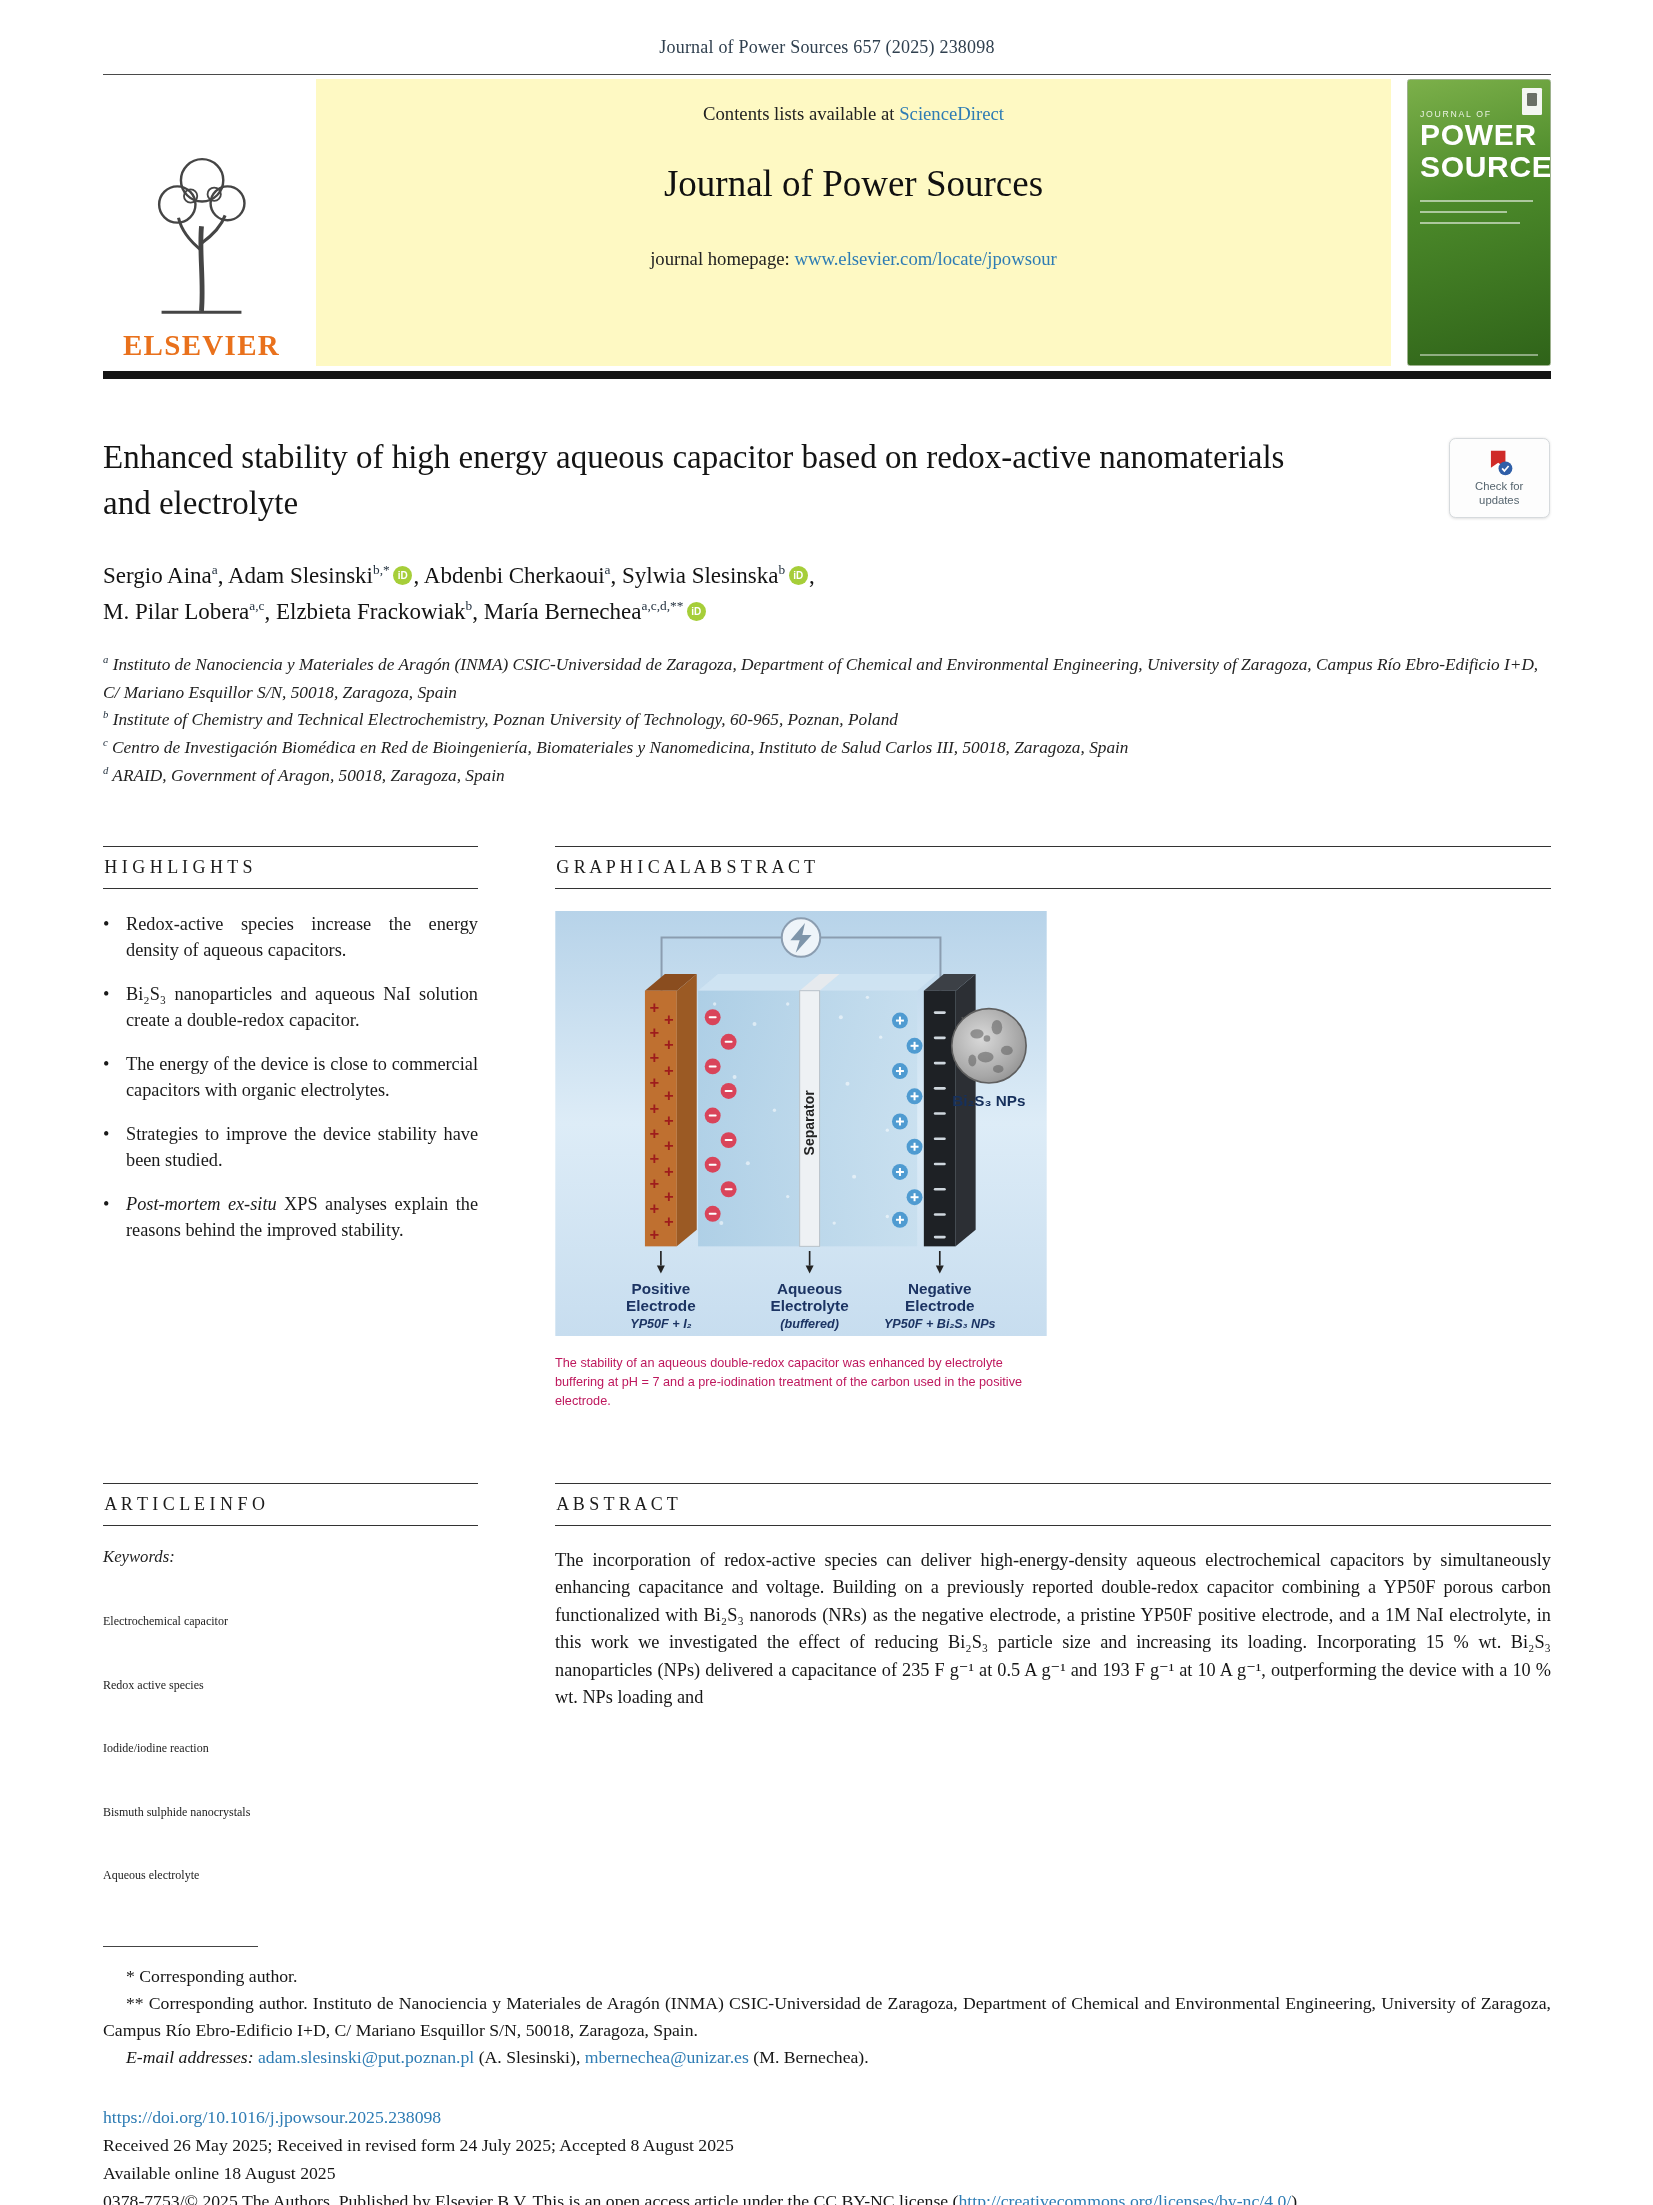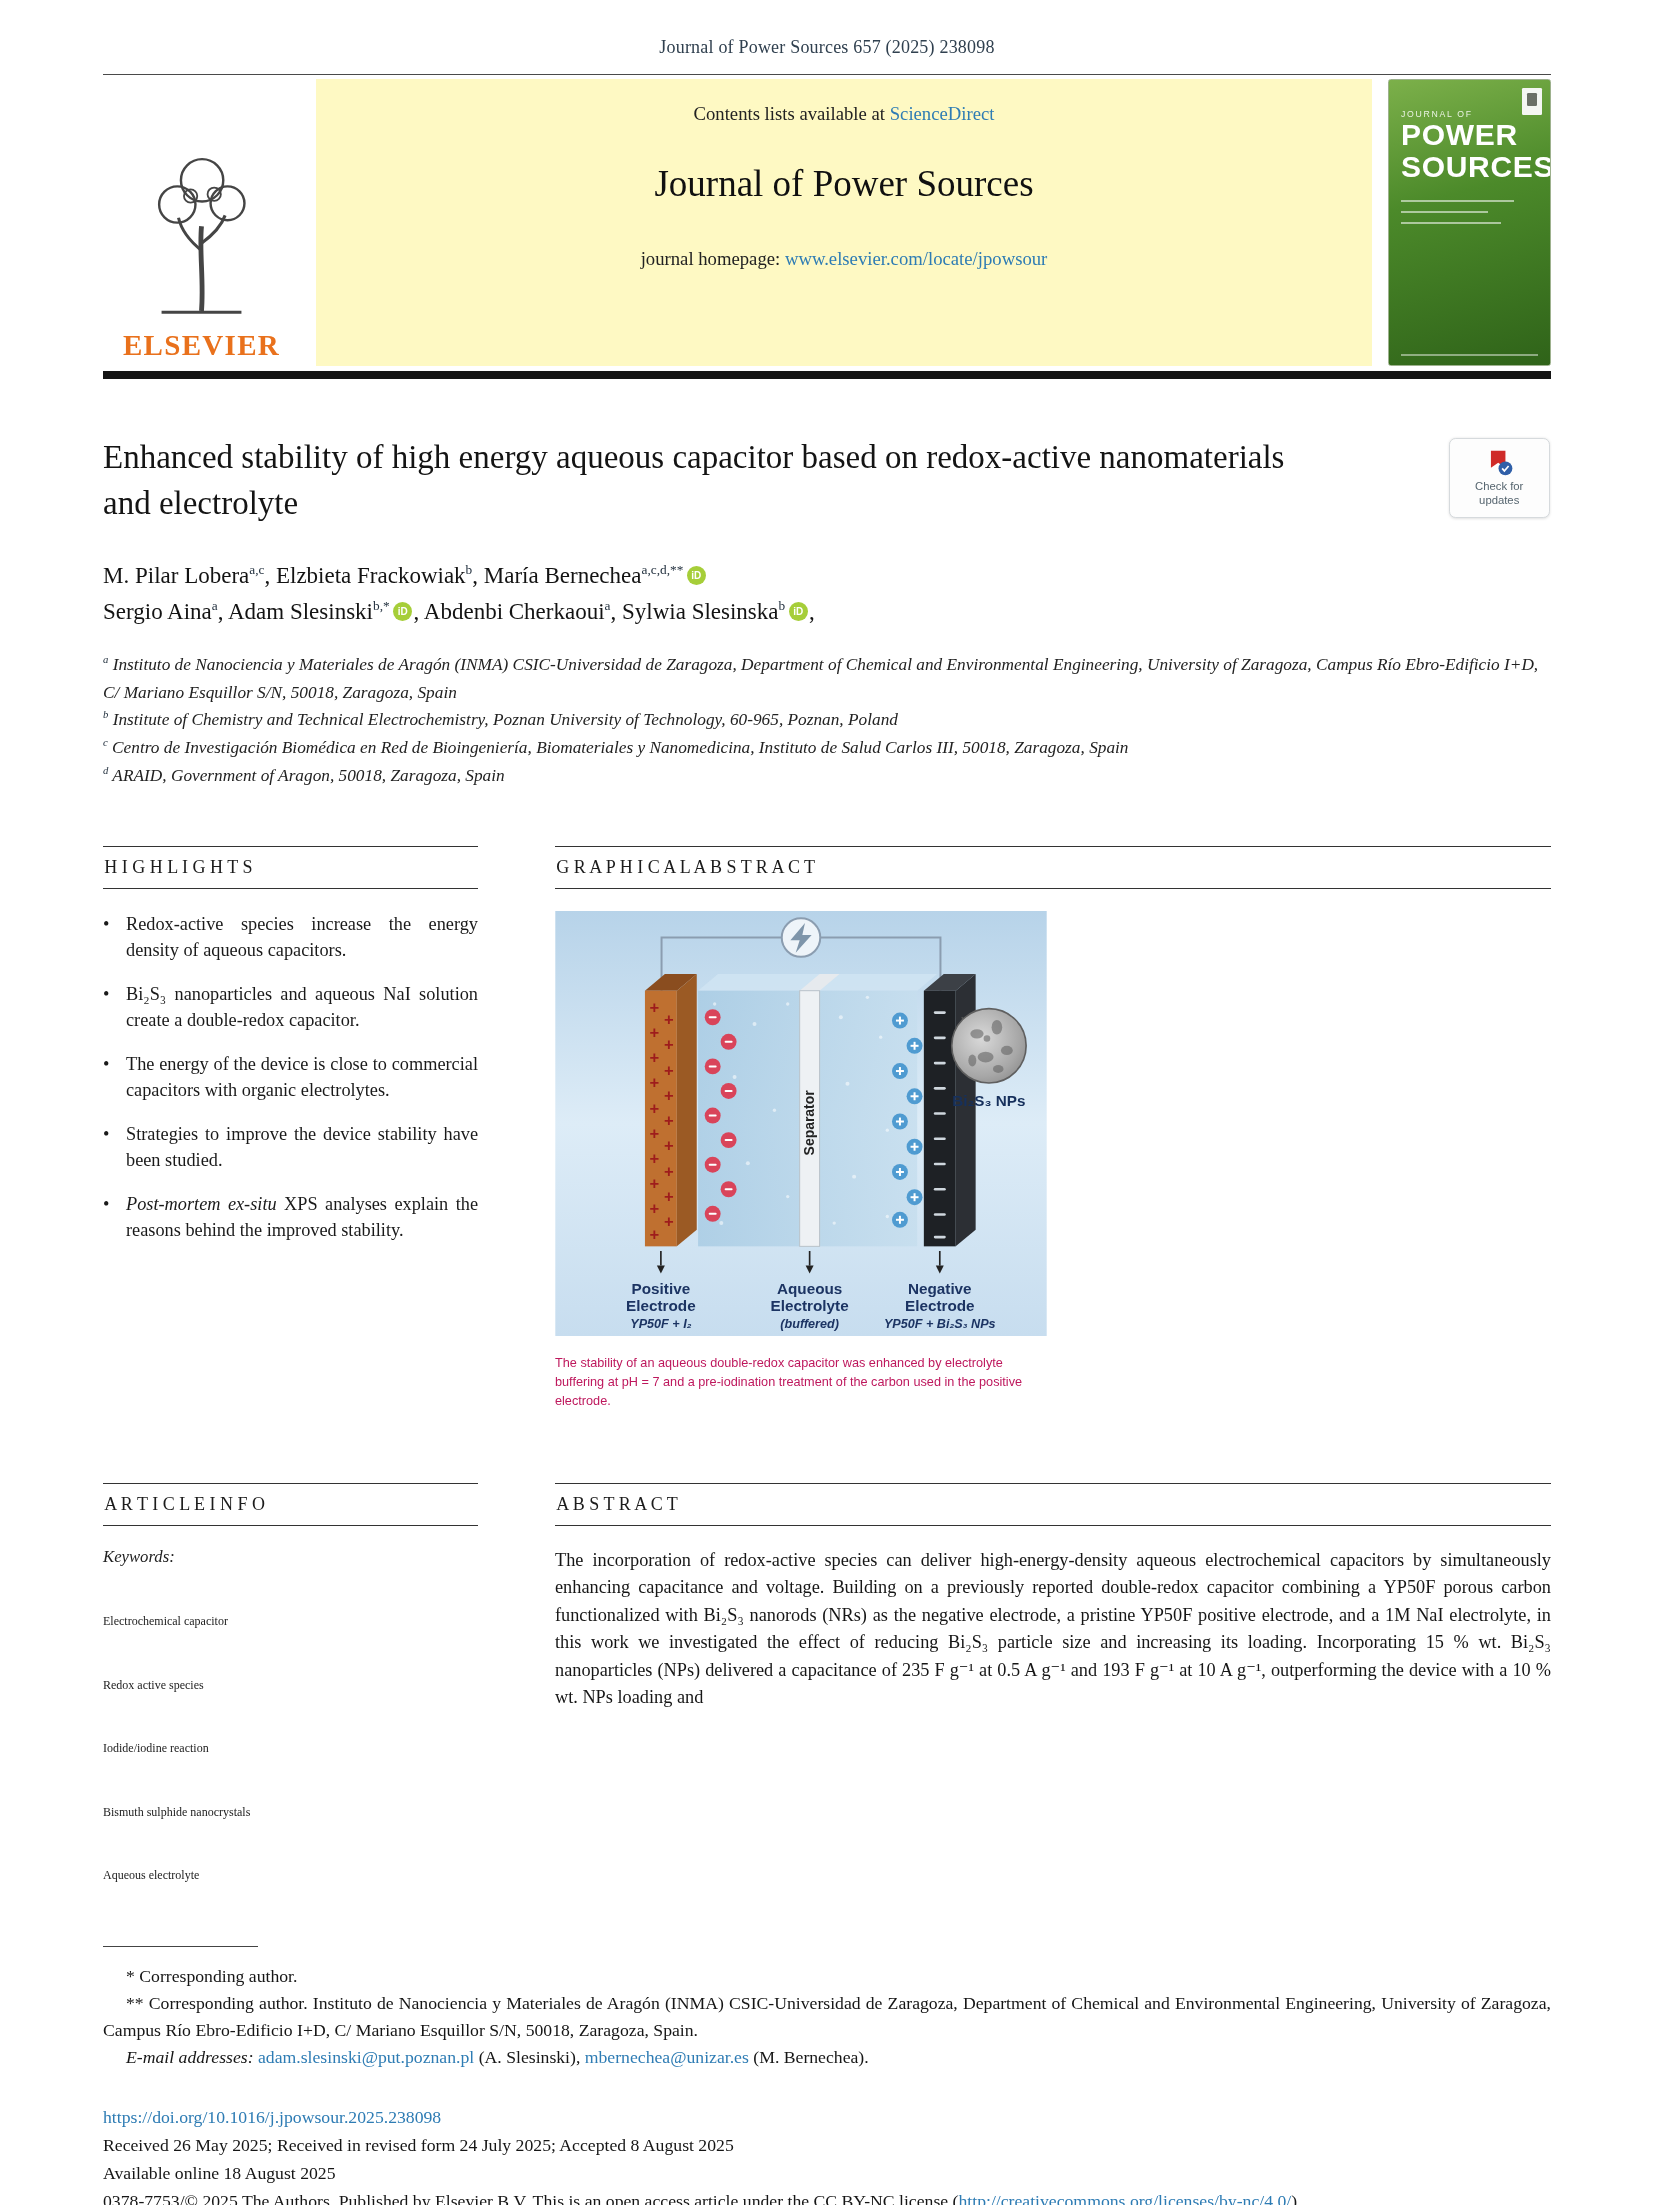--- a/index.html
+++ b/index.html
@@ -17,21 +17,21 @@
   .citation { padding-top:37px; text-align:center; font-size:18px; color:#30404f; letter-spacing:0.2px; }
 
   
   .header { margin-top:16px; border-top:1.3px solid #4a4a4a; padding-top:4px; display:flex; align-items:stretch; height:292px; }
   .logo-col { width:197px; flex:none; display:flex; flex-direction:column; align-items:center; justify-content:flex-end; padding-bottom:4px; }
   .els-word { font-size:29px; font-weight:bold; color:#e9711c; letter-spacing:1.3px; margin-top:1.3px; }
   .head-box { flex:1; margin:0 16px; background:#fef9c3; text-align:center; padding-top:24px; }
   .contents-line { font-size:18.7px; color:#222; }
   .jtitle { font-size:37px; color:#101010; margin-top:37px; }
   .homepage-line { font-size:18.7px; color:#222; margin-top:43px; }
-  .cover { width:163px; flex:none; border:0.7px solid #9db18d; border-radius:2.7px; overflow:hidden;
+  .cover { width:144px; flex:none; border:0.7px solid #9db18d; border-radius:2.7px; overflow:hidden;
            background:linear-gradient(165deg,#7cb04a 0%,#4c8a2a 40%,#2f6319 100%);
            font-family:"Liberation Sans","DejaVu Sans",sans-serif; position:relative; padding:10.7px 12px; }
   .cover-badge { position:absolute; top:8px; right:8px; width:20px; height:27px; background:#f4f6f2; border-radius:1.3px; }
   .cover-badge::after { content:""; position:absolute; left:4.7px; top:4.7px; width:10.7px; height:13.3px; background:#6a6f66; border-radius:1.3px; }
   .cover-kicker { display:block; margin-top:18.7px; font-size:8.7px; letter-spacing:1.7px; color:#eaf3e2; }
   .cover-title1,.cover-title2 { font-size:30px; font-weight:800; color:#ffffff; letter-spacing:0.7px; line-height:1.05; }
   .cover-rule { height:2px; background:rgba(255,255,255,.55); margin-top:9.3px; }
   .cover-rule.r1 { width:113px; margin-top:17.3px; }
   .cover-rule.r2 { width:87px; }
   .cover-rule.r3 { width:100px; }
@@ -139,22 +139,22 @@
       <svg width="31" height="29" viewBox="0 0 44 44">
         <polygon points="9,4 31,4 31,30 20,22.5 9,30" fill="#cf2b29"></polygon>
         <circle cx="31" cy="31" r="10.5" fill="#2f5fa8"></circle>
         <path d="M26,31 l3.4,3.8 6.4,-7.4" stroke="#ffffff" stroke-width="2.6" fill="none"></path>
       </svg>
       <div class="cb-text">Check for updates</div>
     </div>
   </div>
 
   <div class="authors">
+    <div><span><span>Sergio Aina</span><sup>a</sup><span>, </span></span><span><span>Adam Slesinski</span><sup>b,*</sup><span class="orcid">iD</span><span>, </span></span><span><span>Abdenbi Cherkaoui</span><sup>a</sup><span>, </span></span><span><span>Sylwia Slesinska</span><sup>b</sup><span class="orcid">iD</span><span>,</span></span></div>
     <div><span><span>M. Pilar Lobera</span><sup>a,c</sup><span>, </span></span><span><span>Elzbieta Frackowiak</span><sup>b</sup><span>, </span></span><span><span>María Bernechea</span><sup>a,c,d,**</sup><span class="orcid">iD</span><span></span></span></div>
-    <div><span><span>Sergio Aina</span><sup>a</sup><span>, </span></span><span><span>Adam Slesinski</span><sup>b,*</sup><span class="orcid">iD</span><span>, </span></span><span><span>Abdenbi Cherkaoui</span><sup>a</sup><span>, </span></span><span><span>Sylwia Slesinska</span><sup>b</sup><span class="orcid">iD</span><span>,</span></span></div>
   </div>
 
   <div class="affils">
     <div><sup>a</sup> <span>Instituto de Nanociencia y Materiales de Aragón (INMA) CSIC-Universidad de Zaragoza, Department of Chemical and Environmental Engineering, University of Zaragoza, Campus Río Ebro-Edificio I+D, C/ Mariano Esquillor S/N, 50018, Zaragoza, Spain</span></div>
     <div><sup>b</sup> <span>Institute of Chemistry and Technical Electrochemistry, Poznan University of Technology, 60-965, Poznan, Poland</span></div>
     <div><sup>c</sup> <span>Centro de Investigación Biomédica en Red de Bioingeniería, Biomateriales y Nanomedicina, Instituto de Salud Carlos III, 50018, Zaragoza, Spain</span></div>
     <div><sup>d</sup> <span>ARAID, Government of Aragon, 50018, Zaragoza, Spain</span></div>
   </div>
 
   <div class="twocol sec1">

